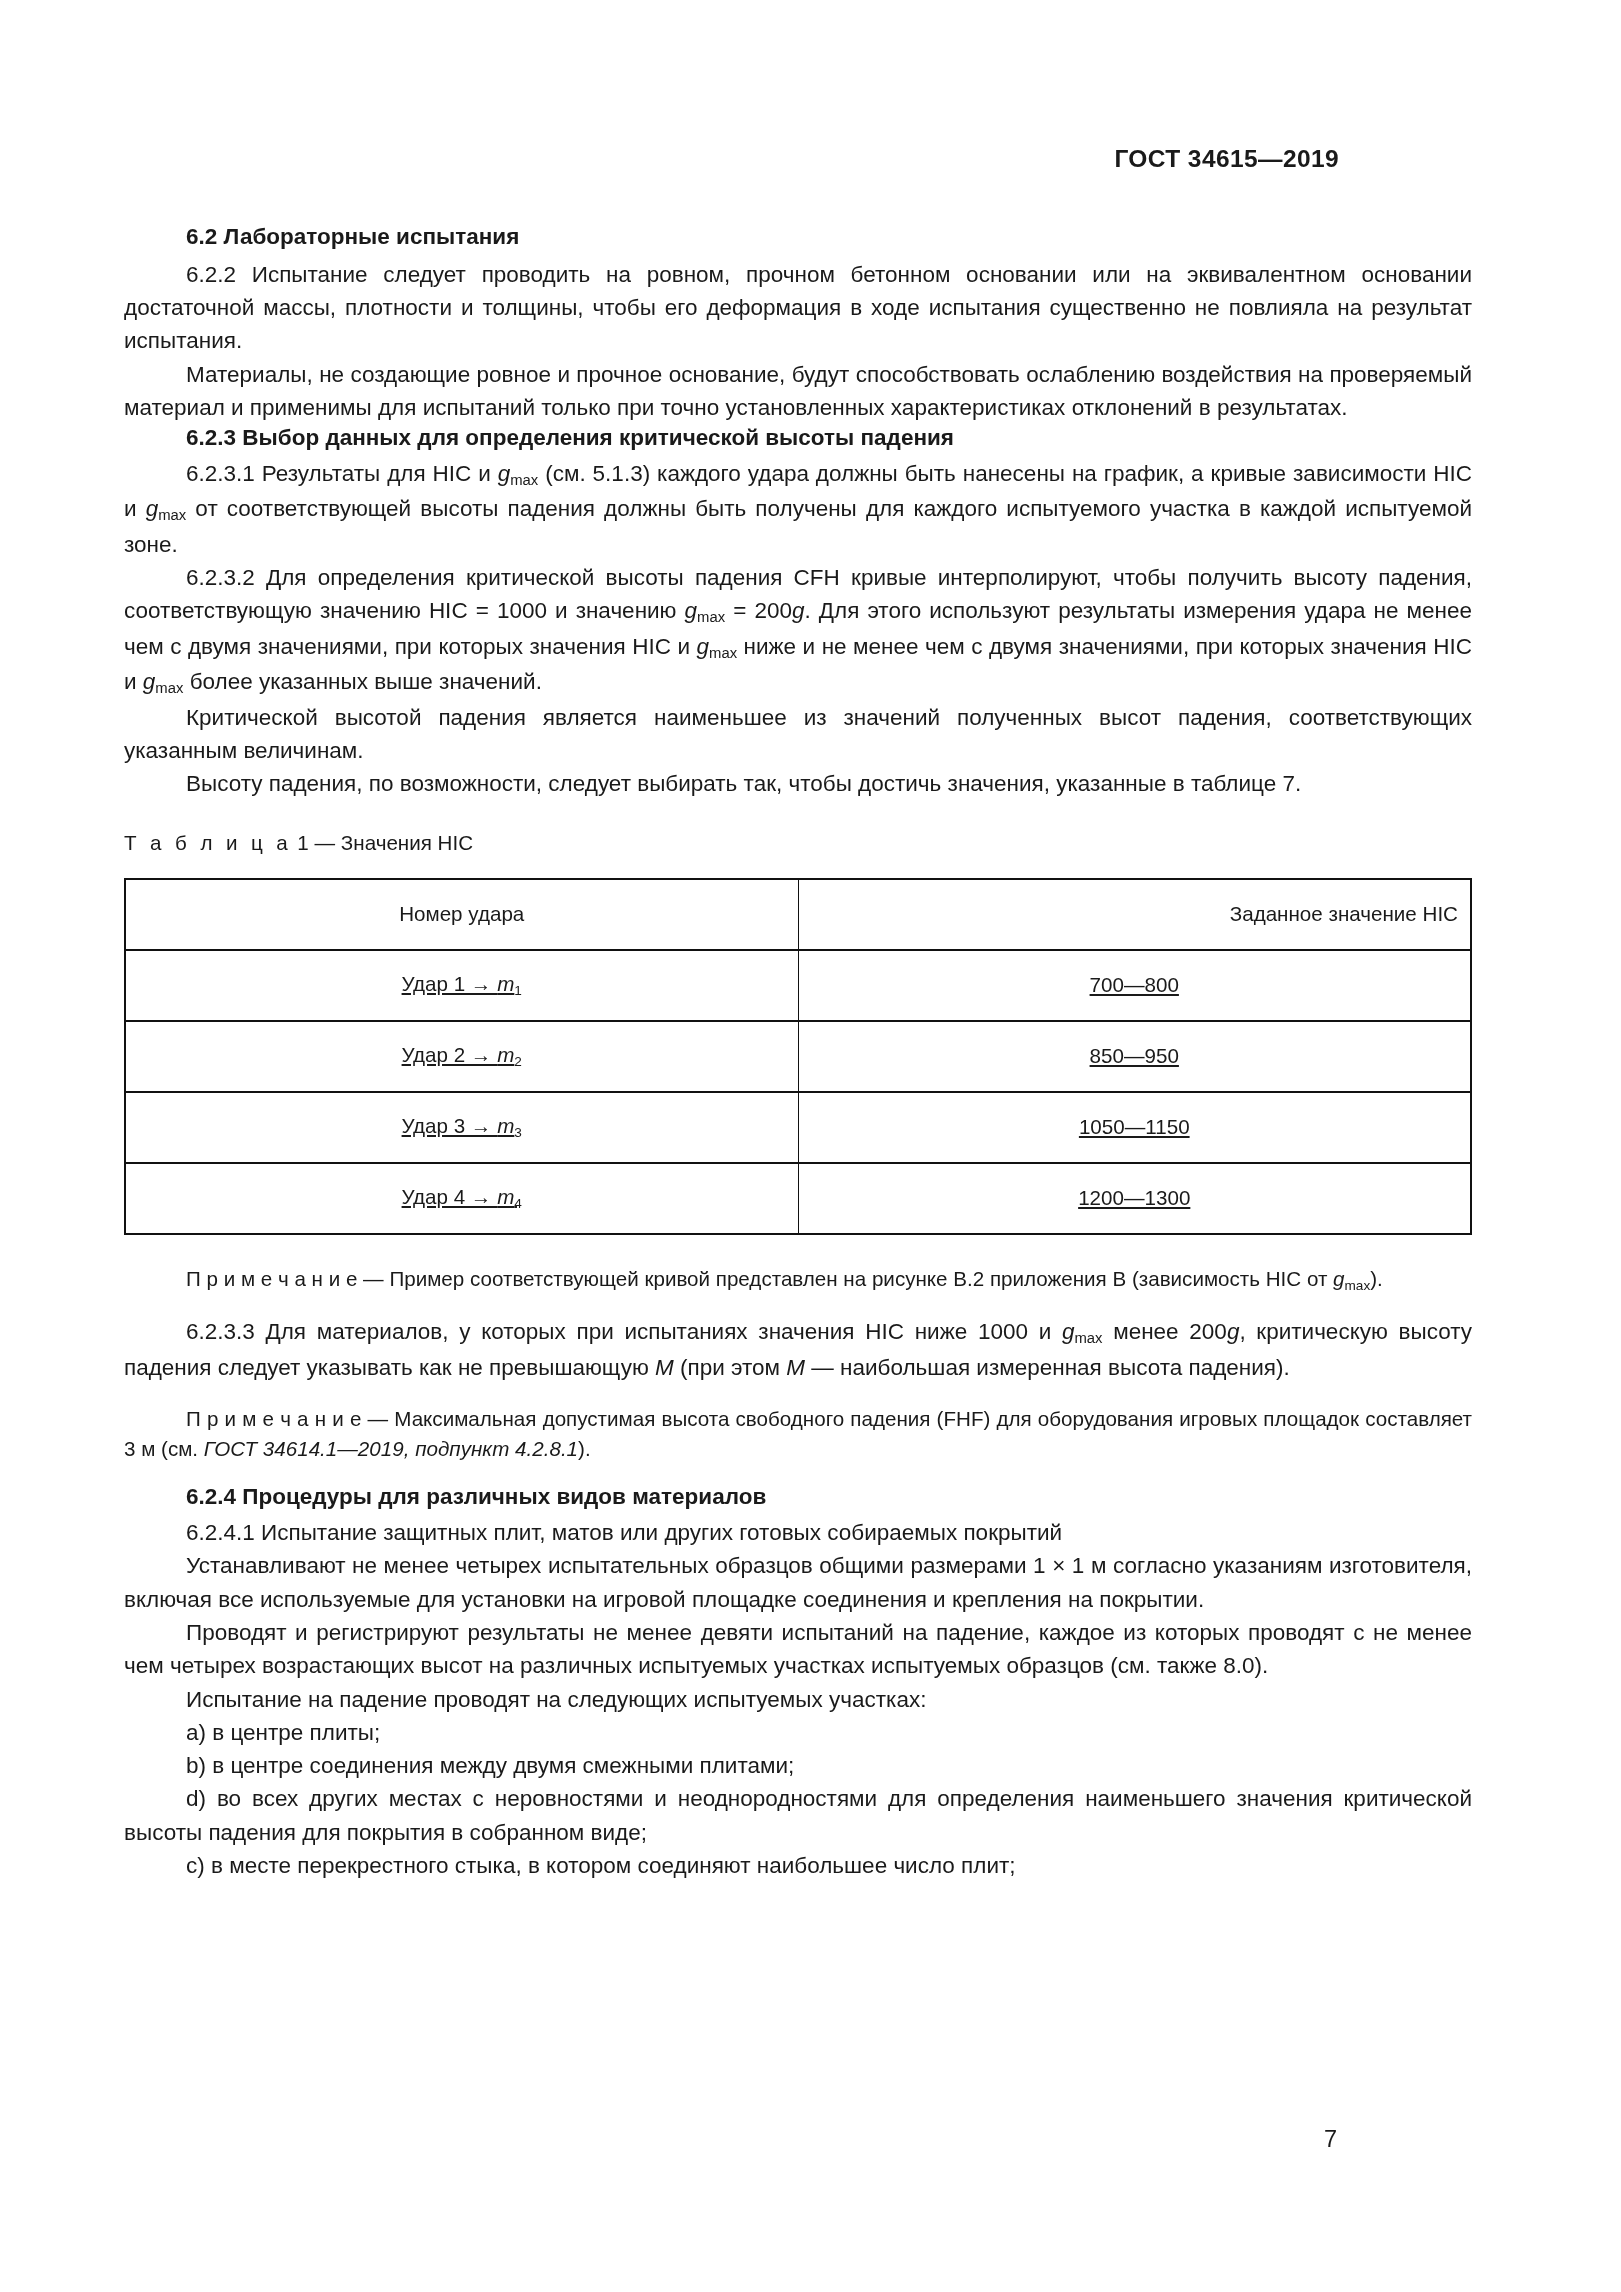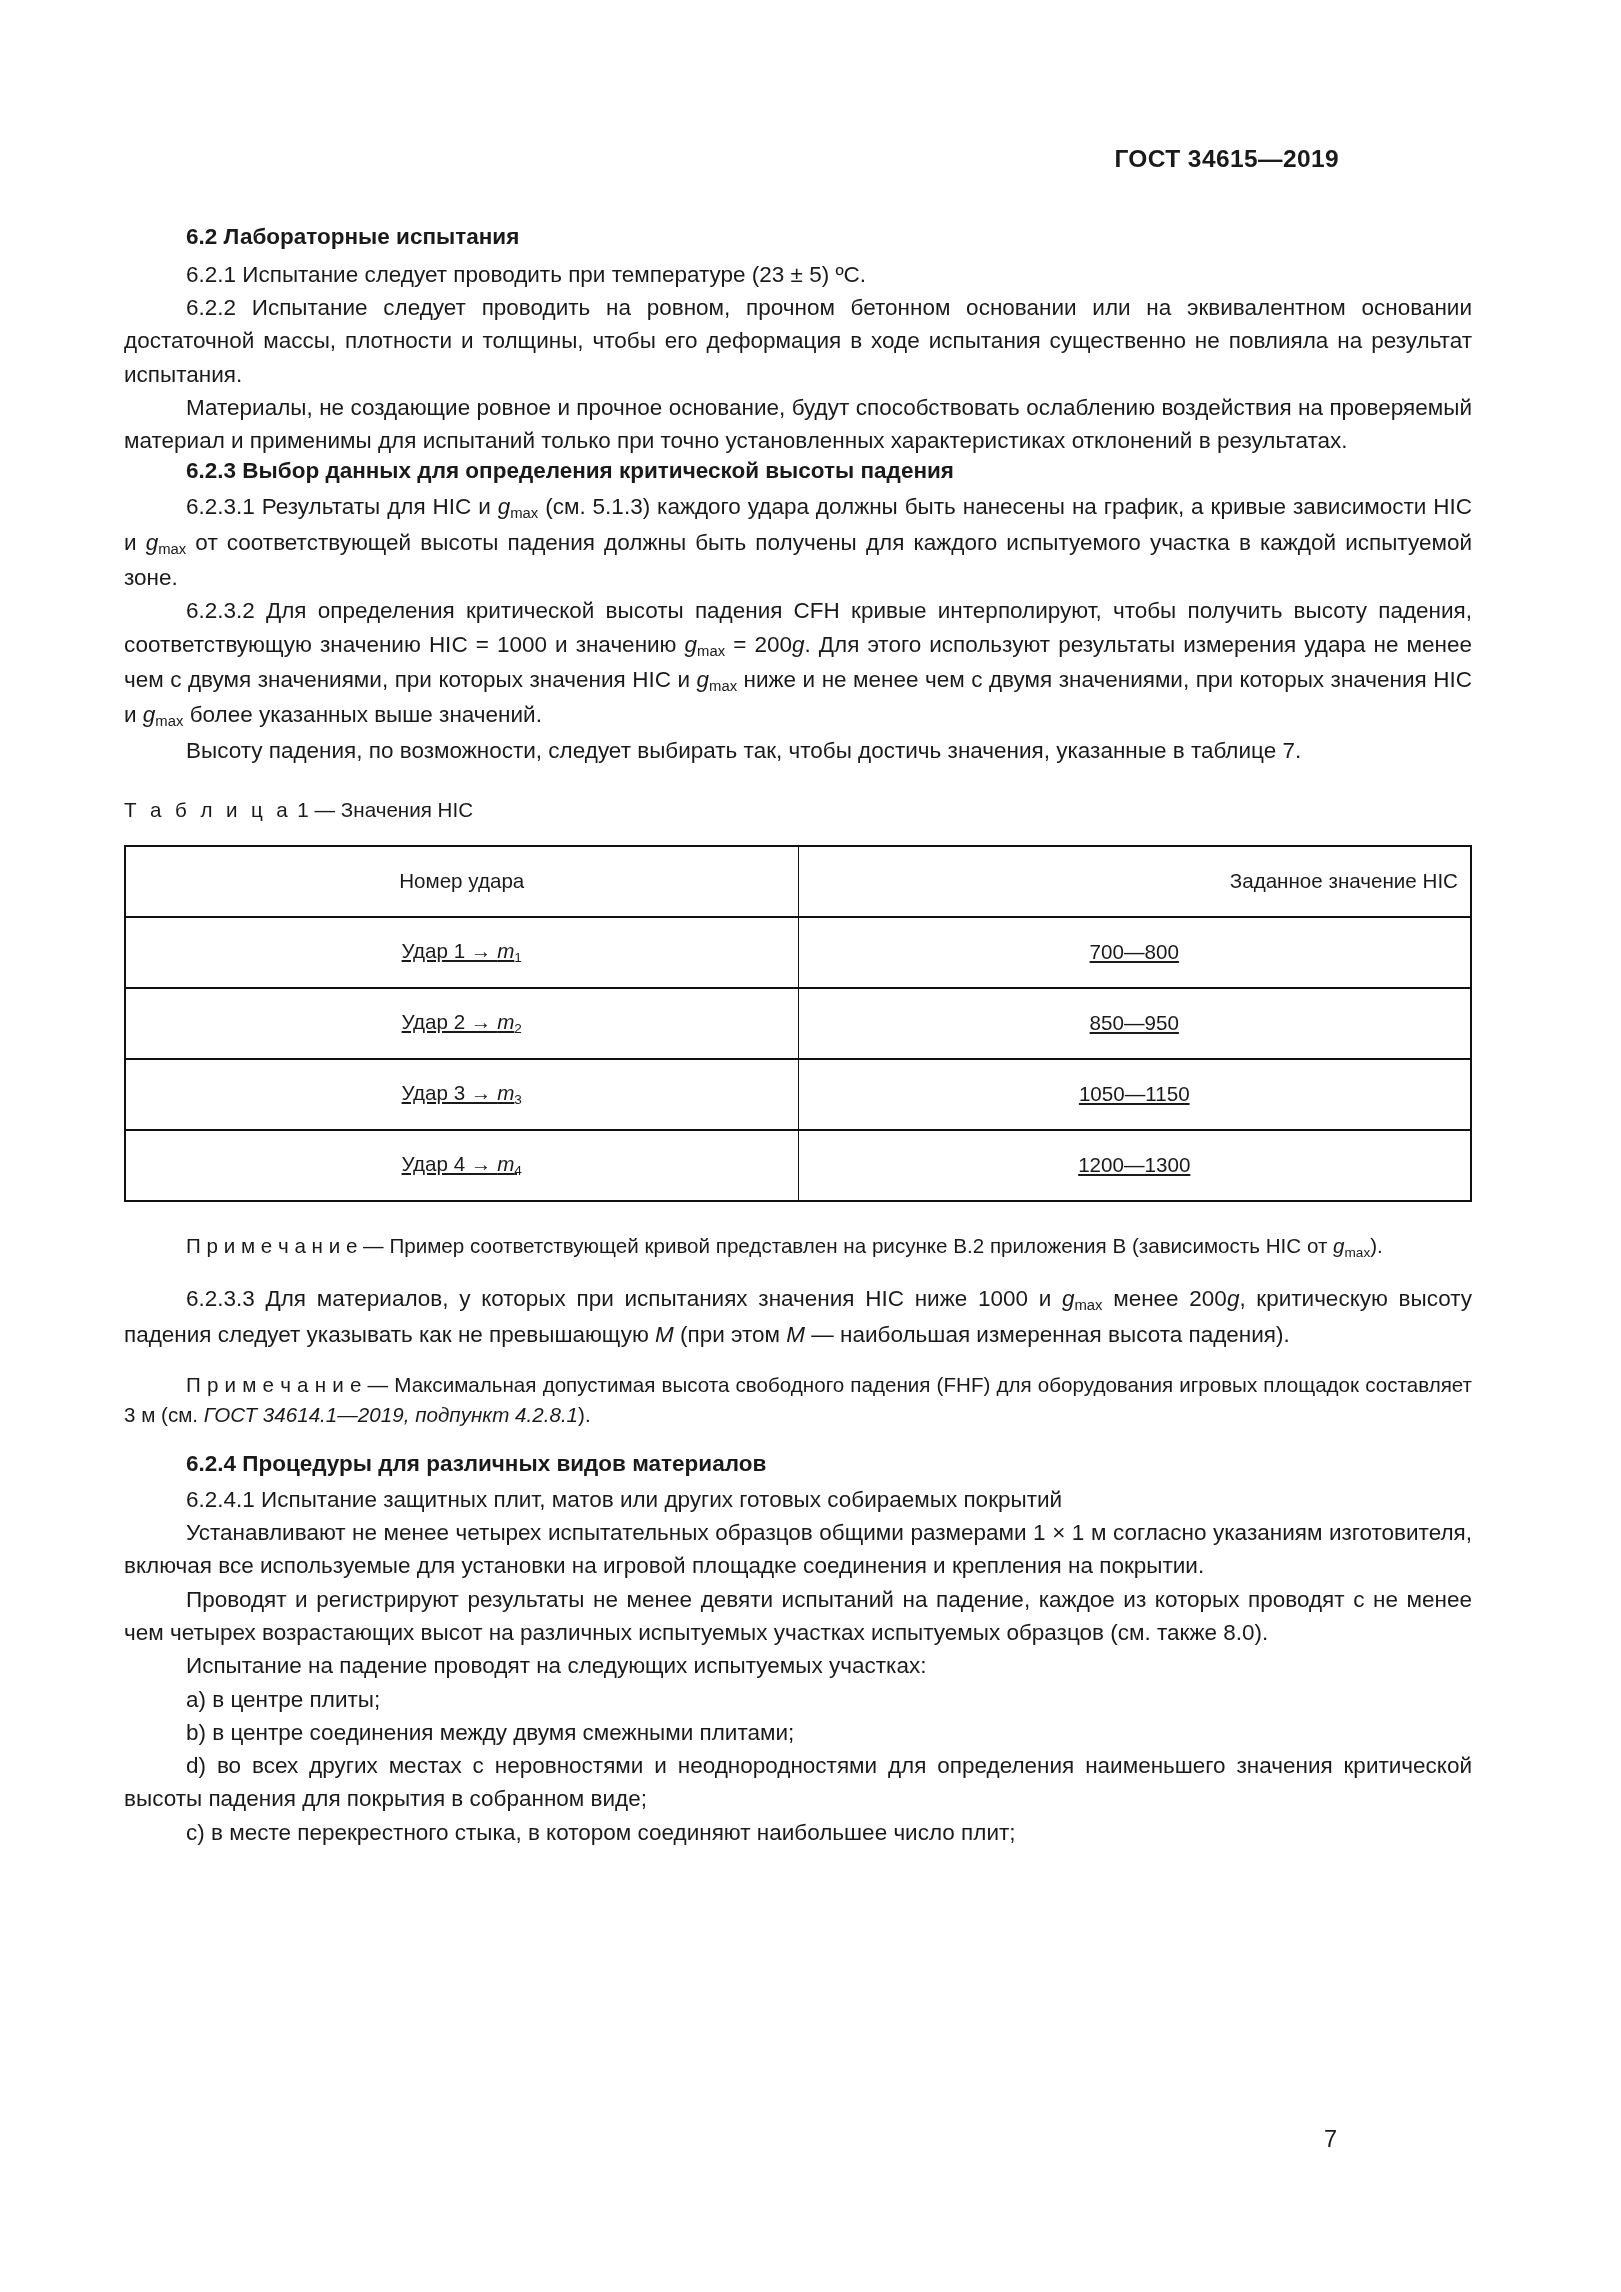--- a/index.html
+++ b/index.html
@@ -137,32 +137,32 @@
 <div class="page">
 
   <div class="page-header">ГОСТ 34615—2019</div>
 
   <div class="content">
 
     <h2 class="h-sub tight">6.2 Лабораторные испытания</h2>
 
     <div class="gap-s"></div>
 
-    <p class="para">6.2.1 Испытание следует проводить при температуре (23 ± 5) ºС.</p>
 
     <p class="para">6.2.2 Испытание следует проводить на ровном, прочном бетонном основании или на эквивалентном основании достаточной массы, плотности и толщины, чтобы его деформация в ходе испытания существенно не повлияла на результат испытания.</p>
 
     <p class="para">Материалы, не создающие ровное и прочное основание, будут способствовать ослаблению воздействия на проверяемый материал и применимы для испытаний только при точно установленных характеристиках отклонений в результатах.</p>
 
     <h3 class="h-sub tight">6.2.3 Выбор данных для определения критической высоты падения</h3>
 
     <p class="para"><span>6.2.3.1 Результаты для HIC и </span><i class="it"><span>g</span><sub class="sb">max</sub></i><span> (см. 5.1.3) каждого удара должны быть нанесены на график, а кривые зависимости HIC и </span><i class="it"><span>g</span><sub class="sb">max</sub></i><span> от соответствующей высоты падения должны быть получены для каждого испытуемого участка в каждой испытуемой зоне.</span></p>
 
     <p class="para"><span>6.2.3.2 Для определения критической высоты падения CFH кривые интерполируют, чтобы получить высоту падения, соответствующую значению HIC = 1000 и значению </span><i class="it"><span>g</span><sub class="sb">max</sub></i><span> = 200</span><i class="it">g</i><span>. Для этого используют результаты измерения удара не менее чем с двумя значениями, при которых значения HIC и </span><i class="it"><span>g</span><sub class="sb">max</sub></i><span> ниже и не менее чем с двумя значениями, при которых значения HIC и </span><i class="it"><span>g</span><sub class="sb">max</sub></i><span> более указанных выше значений.</span></p>
 
+    <p class="para">Критической высотой падения является наименьшее из значений полученных высот падения, соответствующих указанным величинам.</p>
 
     <p class="para">Высоту падения, по возможности, следует выбирать так, чтобы достичь значения, указанные в таблице 7.</p>
 
     <div class="gap-l"></div>
 
     <p class="table-caption"><span class="lbl">Т а б л и ц а</span><span> 1 — Значения HIC</span></p>
 
     <div class="gap-m"></div>
 
     <table class="gost">

